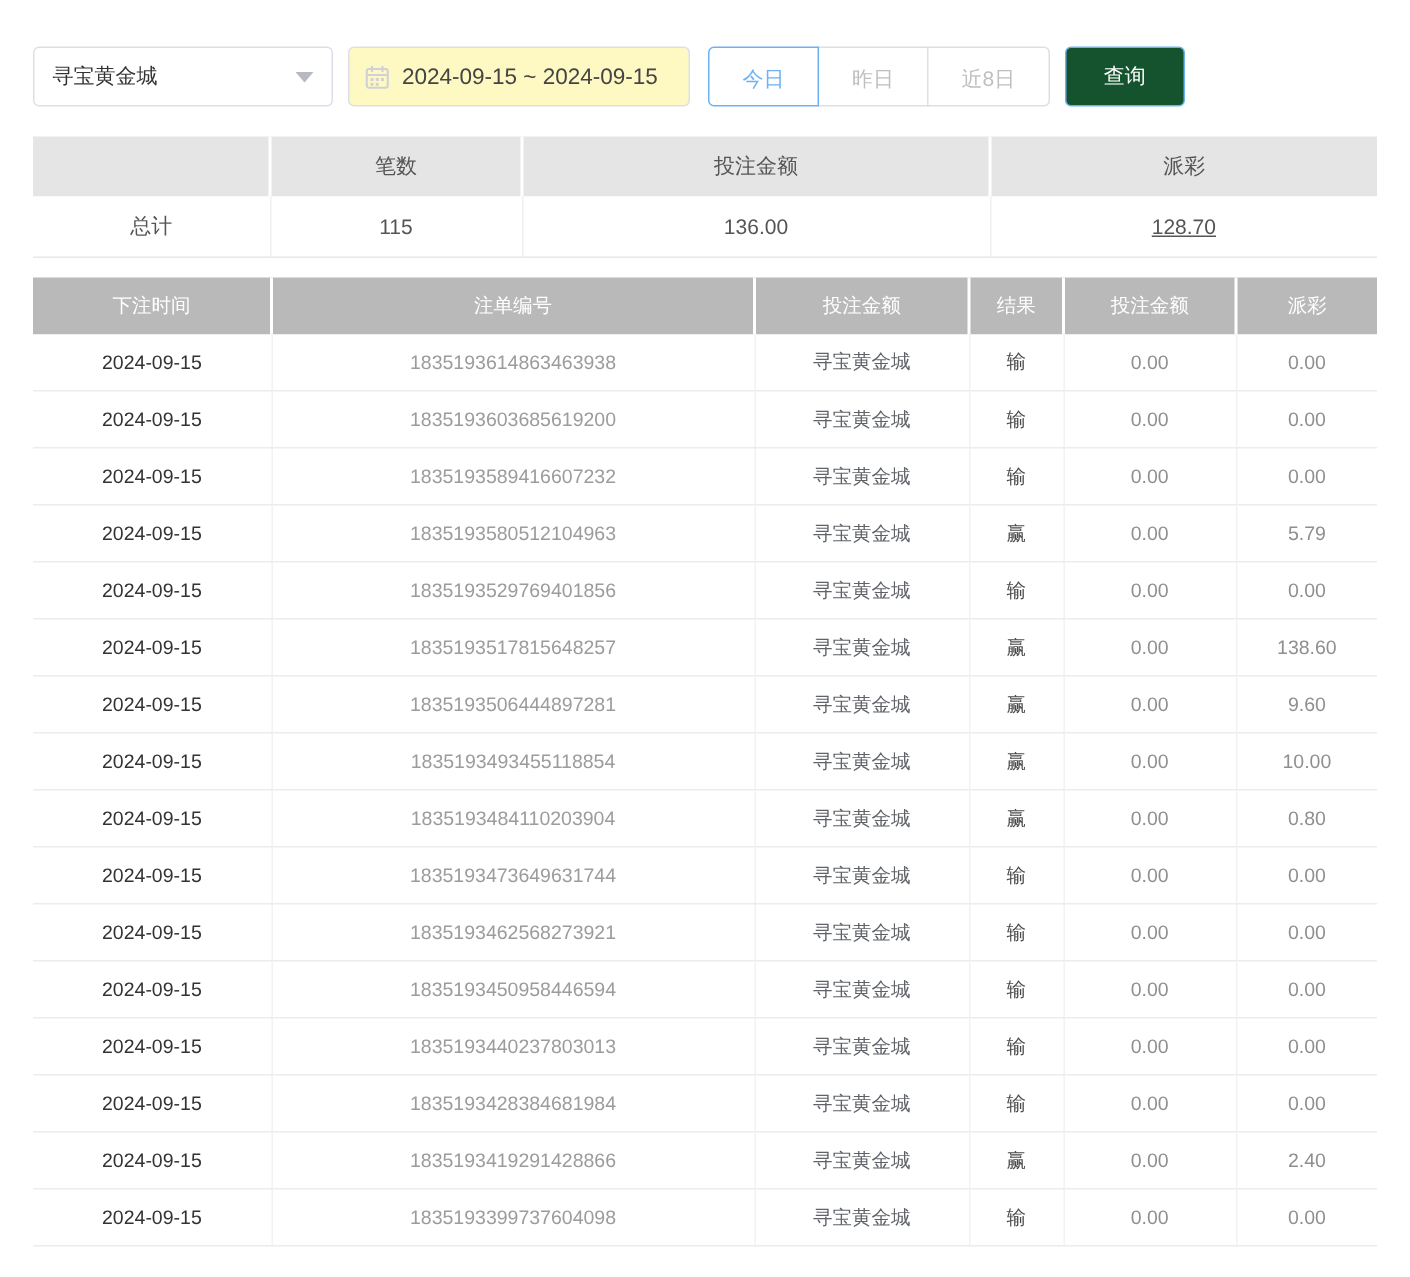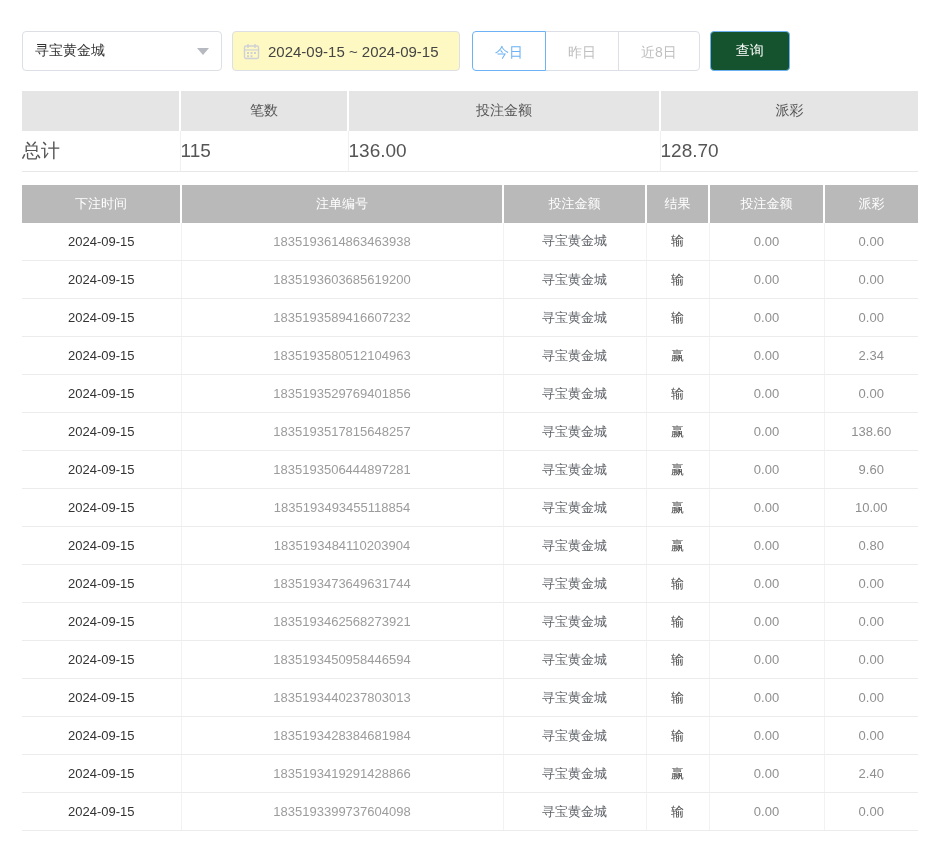--- a/index.html
+++ b/index.html
@@ -47,24 +47,24 @@
   }
 
   
   .summary-table { width:896px; border-collapse:collapse; table-layout:fixed; margin-top:20px; }
   .summary-table th {
     height:40px; background:#e5e5e5; font-size:14px; font-weight:normal; color:#555;
     text-align:center; border-right:2px solid #fff;
   }
   .summary-table th:last-child { border-right:none; }
   .summary-table td {
-    height:40px; font-size:19px; color:#555; text-align:left; background:#fff;
+    height:40px; font-size:14px; color:#555; text-align:center; background:#fff;
     border-bottom:1px solid #e8e8e8; border-right:1px solid #f0f0f0;
   }
-  .summary-table td:last-child { border-right:none; }
+  .summary-table td:last-child { border-right:none;text-decoration:underline; }
 
   
   .records-table { width:896px; border-collapse:collapse; table-layout:fixed; margin-top:13px; }
   .records-table th {
     height:38px; background:#b9b9b9; color:#fff; font-size:13px; font-weight:normal;
     text-align:center; border-right:2px solid #fff;
   }
   .records-table th:last-child { border-right:none; }
   .records-table td {
     height:38px; font-size:13px; text-align:center; background:#fff;
@@ -181,21 +181,21 @@
           <td class="col3">输</td>
           <td class="col4">0.00</td>
           <td class="col5">0.00</td>
         </tr>
         <tr>
           <td class="col0">2024-09-15</td>
           <td class="col1">1835193580512104963</td>
           <td class="col2">寻宝黄金城</td>
           <td class="col3">赢</td>
           <td class="col4">0.00</td>
-          <td class="col5">2.34</td>
+          <td class="col5">5.79</td>
         </tr>
         <tr>
           <td class="col0">2024-09-15</td>
           <td class="col1">1835193529769401856</td>
           <td class="col2">寻宝黄金城</td>
           <td class="col3">输</td>
           <td class="col4">0.00</td>
           <td class="col5">0.00</td>
         </tr>
         <tr>

